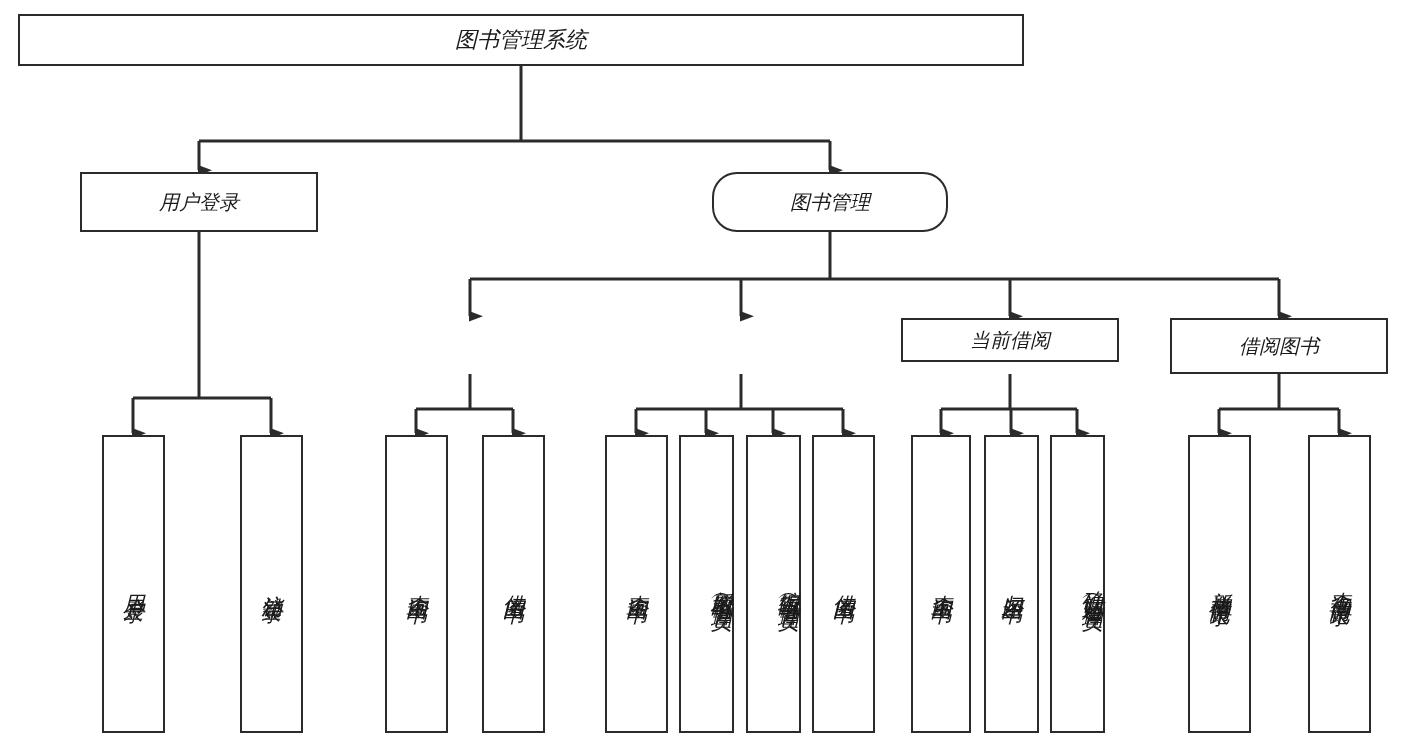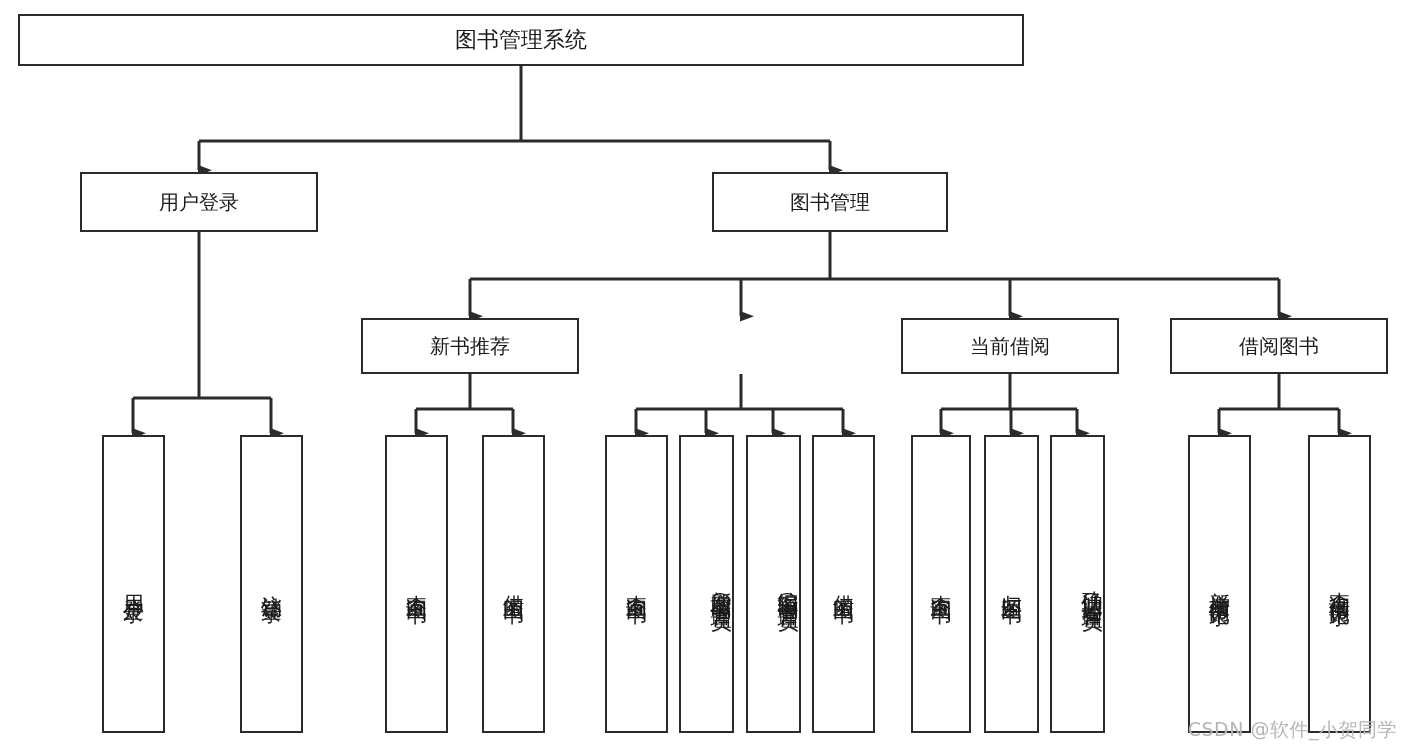--- a/index.html
+++ b/index.html
@@ -14,20 +14,21 @@
 
   .node{
     position:absolute;
     box-sizing:border-box;
     background:#ffffff;
     border:2px solid #2b2b2b;
     display:flex;
     align-items:center;
     justify-content:center;
     color:#1a1a1a;
+    font-style:italic;
   }
   .node.root{font-size:22px;}
   .node.lvl2{font-size:20px;}
   .node.leaf{
     font-size:21px;
     writing-mode:vertical-rl;
     text-orientation:upright;
     letter-spacing:3px;
     line-height:1.05;
     align-items:flex-start;
@@ -99,28 +100,25 @@
     </g>
   </svg>
 
   <div class="node root" style="left: 18px; top: 14px; width: 1006px; height: 52px;">
     <span>图书管理系统</span>
   </div>
 
   <div class="node lvl2" style="left: 80px; top: 172px; width: 238px; height: 60px;">
     <span>用户登录</span>
   </div>
-  <div class="node lvl2" style="left: 712px; top: 172px; width: 236px; height: 60px;">
+  <div class="node lvl2" style="left: 712px; top: 172px; width: 236px; height: 60px; border-radius: 25px;">
     <span>图书管理</span>
   </div>
 
-  <div class="node lvl2" style="left: 361px; top: 318px; width: 218px; height: 56px;">
-    <span>新书推荐</span>
-  </div>
-  <div class="node lvl2" style="left: 901px; top: 318px; width: 218px; height: 56px;">
+  <div class="node lvl2" style="left: 901px; top: 318px; width: 218px; height: 44px;">
     <span>当前借阅</span>
   </div>
   <div class="node lvl2" style="left: 1170px; top: 318px; width: 218px; height: 56px;">
     <span>借阅图书</span>
   </div>
 
   <div class="node leaf" style="left: 102px; top: 435px; width: 63px; height: 298px; align-items: center; padding-top: 0px;">
       <span>用户登录</span>
     </div>
   <div class="node leaf" style="left: 240px; top: 435px; width: 63px; height: 298px; align-items: center; padding-top: 0px;">
@@ -153,14 +151,13 @@
   <div class="node leaf" style="left: 1050px; top: 435px; width: 55px; height: 298px;">
       <span>确认归还（管理员）</span>
     </div>
   <div class="node leaf" style="left: 1188px; top: 435px; width: 63px; height: 298px; align-items: center; padding-top: 0px;">
       <span>新增借阅记录</span>
     </div>
   <div class="node leaf" style="left: 1308px; top: 435px; width: 63px; height: 298px; align-items: center; padding-top: 0px;">
       <span>查询借阅记录</span>
     </div>
 
-  <div class="watermark">CSDN @软件_小贺同学</div>
 </div>
 
 </body></html>

